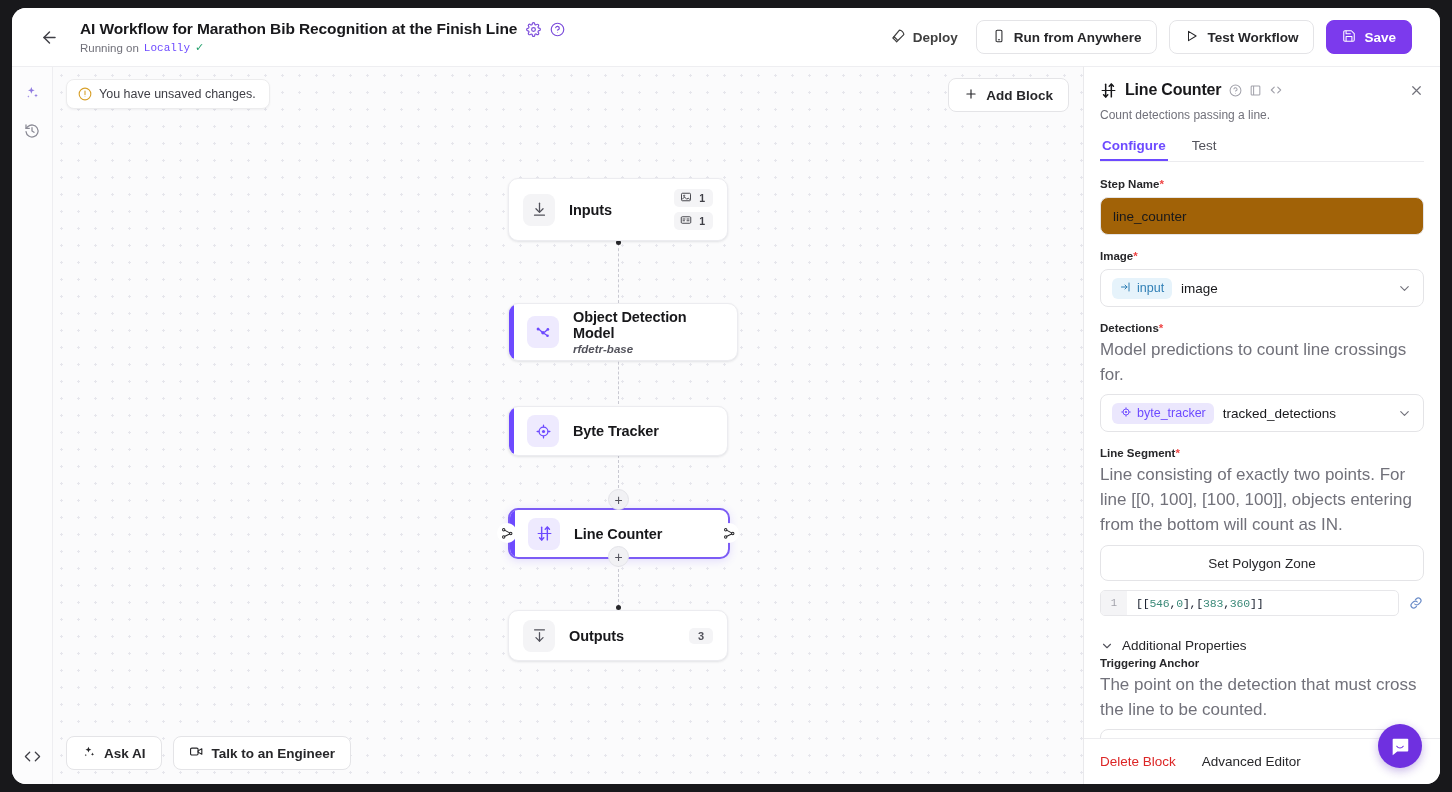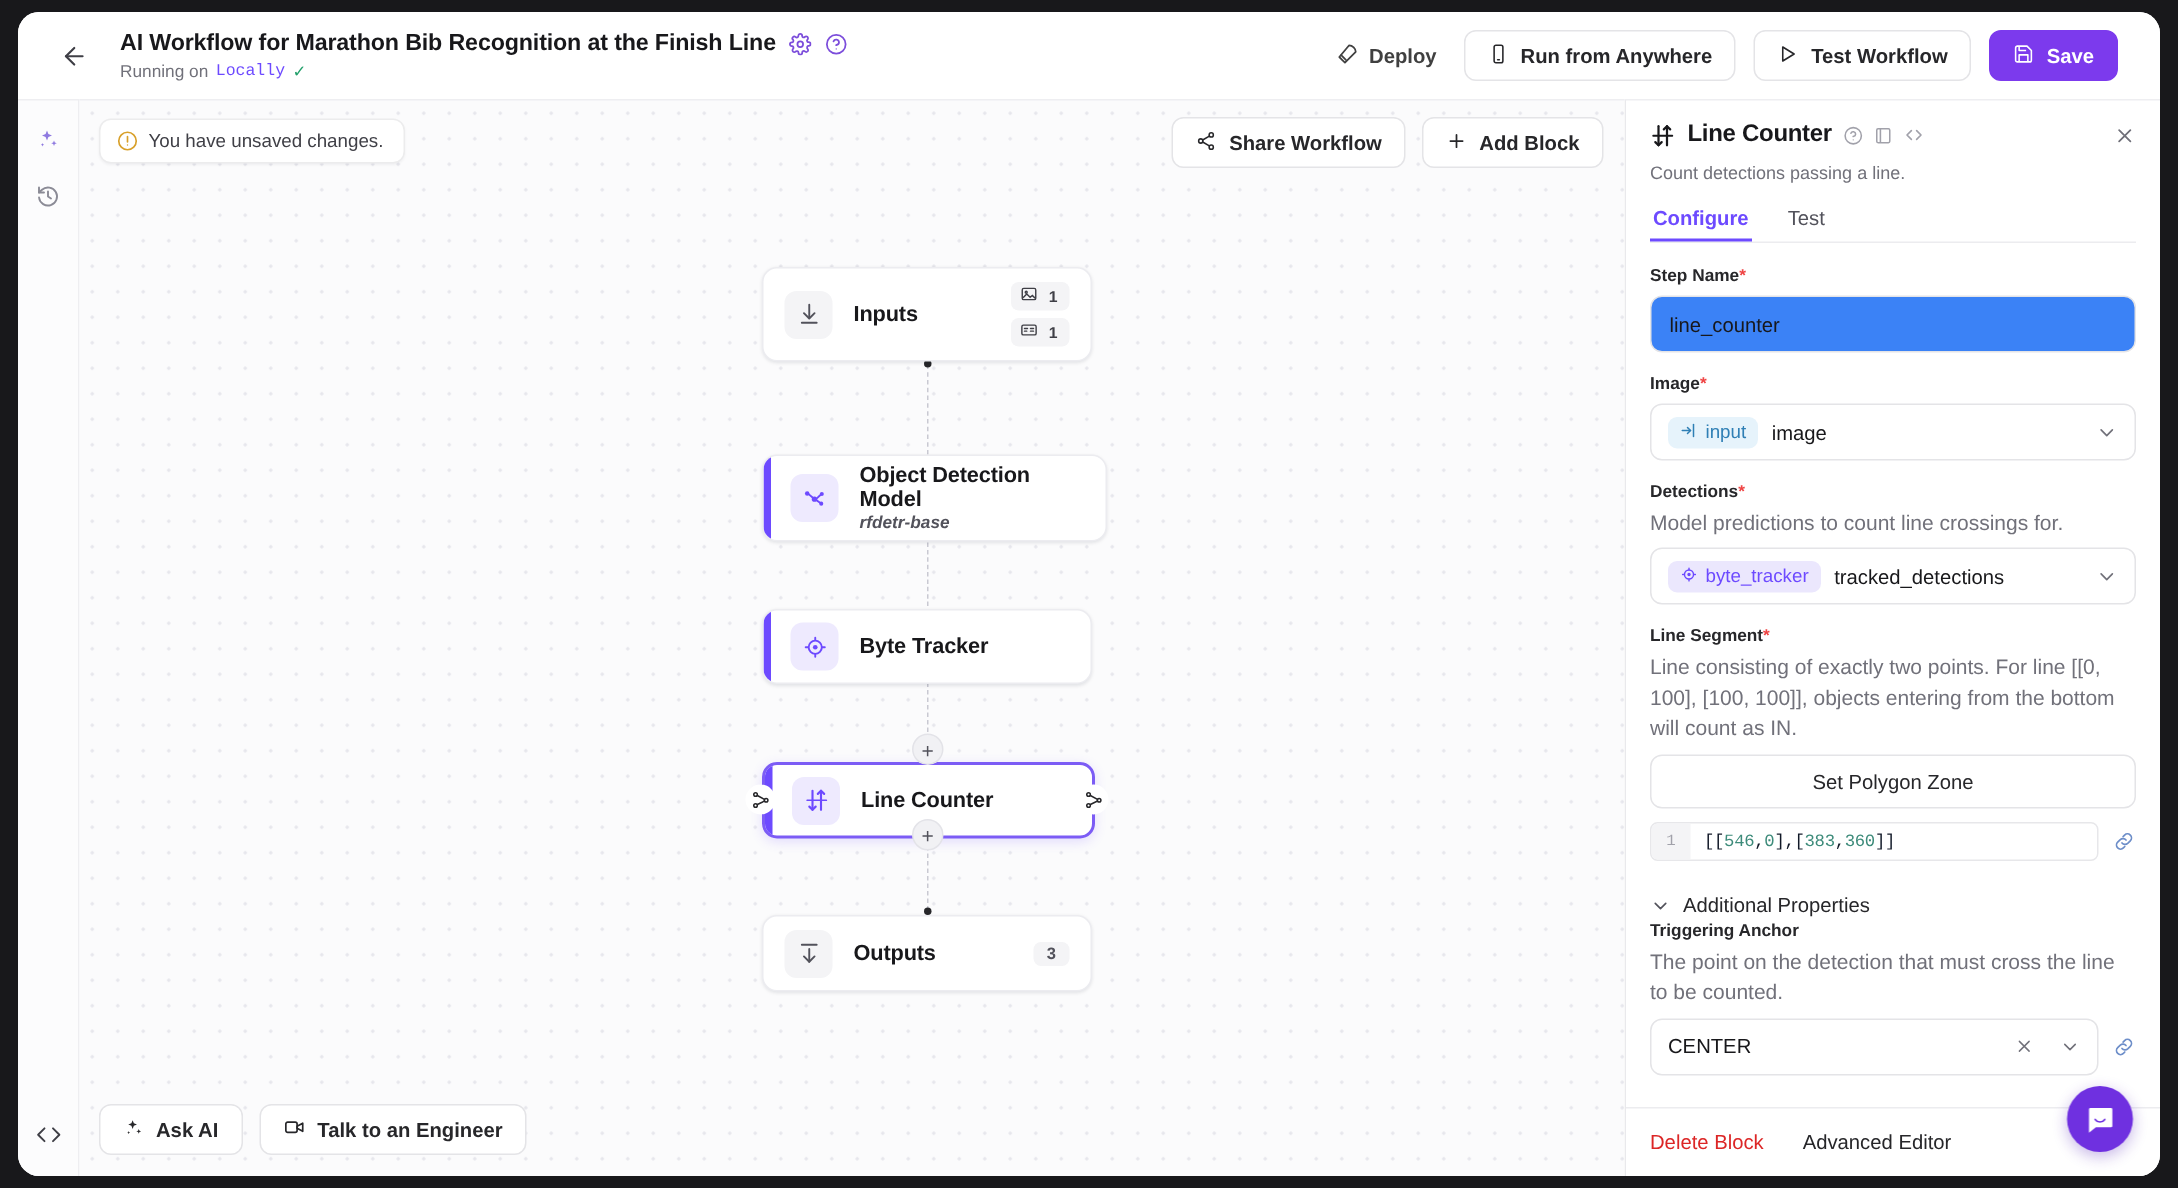--- a/index.html
+++ b/index.html
@@ -216,26 +216,26 @@
 
   .panel-scroll {
     flex: 1 1 auto; overflow-y: auto; padding: 16px 16px 10px 16px;
     min-height: 0;
   }
   .panel-scroll::-webkit-scrollbar { width: 0px; }
 
   .field { margin-bottom: 15px; }
   .flabel { font-size: 11.5px; font-weight: 700; color: #27272a; display: block; }
   .req { color: #ef4444; }
-  .fhelp { font-size: 14px; color: #71717a; margin-top: 4px; line-height: 1.45; }
+  .fhelp { font-size: 17px; color: #71717a; margin-top: 4px; line-height: 1.45; }
   .input {
     margin-top: 7px; height: 38px;
     border: 1px solid #e4e4e7; border-radius: 8px;
     display: flex; align-items: center; padding: 0 12px;
-    font-size: 13.5px; color: #18181b; background: #3b82f6;
+    font-size: 13.5px; color: #18181b; background: #a16207;
     cursor: text;
   }
   .select {
     margin-top: 7px; height: 38px;
     border: 1px solid #e4e4e7; border-radius: 8px;
     display: flex; align-items: center; gap: 9px; padding: 0 11px;
     font-size: 13.5px; color: #18181b; background: #fff; cursor: pointer;
   }
   .chip {
     display: inline-flex; align-items: center; gap: 5px;
@@ -406,31 +406,20 @@
           <svg width="14" height="14" viewBox="0 0 24 24" fill="none" stroke="currentColor" stroke-width="1.9">
               <circle cx="12" cy="12" r="10"></circle>
               <path d="M12 7v6" stroke-linecap="round"></path>
               <circle cx="12" cy="16.5" r=".8" fill="currentColor" stroke="none"></circle>
             </svg>
         </span>
         <span>You have unsaved changes.</span>
       </div>
 
       <div class="canvas-tools">
-        <button class="btn">
-          <span>
-            <svg width="14" height="14" viewBox="0 0 24 24" fill="none" stroke="currentColor" stroke-width="1.8">
-                <circle cx="18" cy="5" r="2.4"></circle>
-                <circle cx="6" cy="12" r="2.4"></circle>
-                <circle cx="18" cy="19" r="2.4"></circle>
-                <path d="M8.2 10.9l7.6-4.4M8.2 13.1l7.6 4.4" stroke-linecap="round"></path>
-              </svg>
-          </span>
-          <span>Share Workflow</span>
-        </button>
         <button class="btn">
           <span>
             <svg width="14" height="14" viewBox="0 0 24 24" fill="none" stroke="currentColor" stroke-width="2" stroke-linecap="round">
                 <path d="M12 5v14M5 12h14"></path>
               </svg>
           </span>
           <span>Add Block</span>
         </button>
       </div>
 

